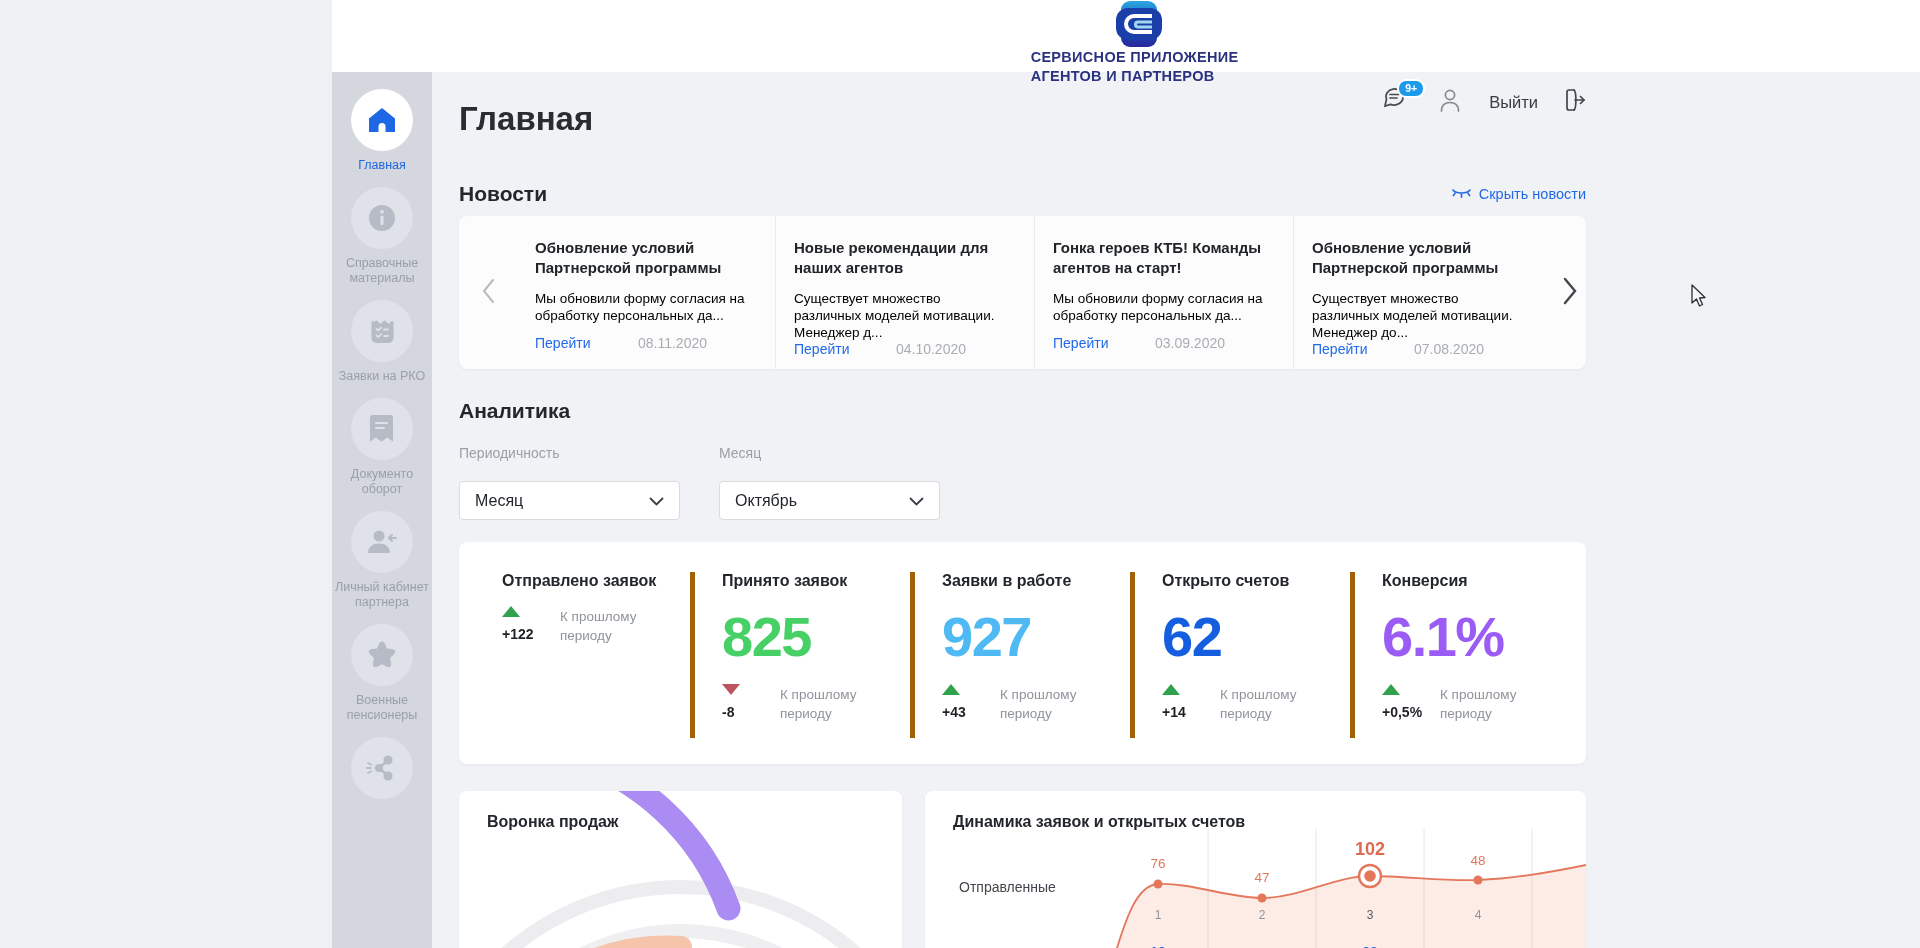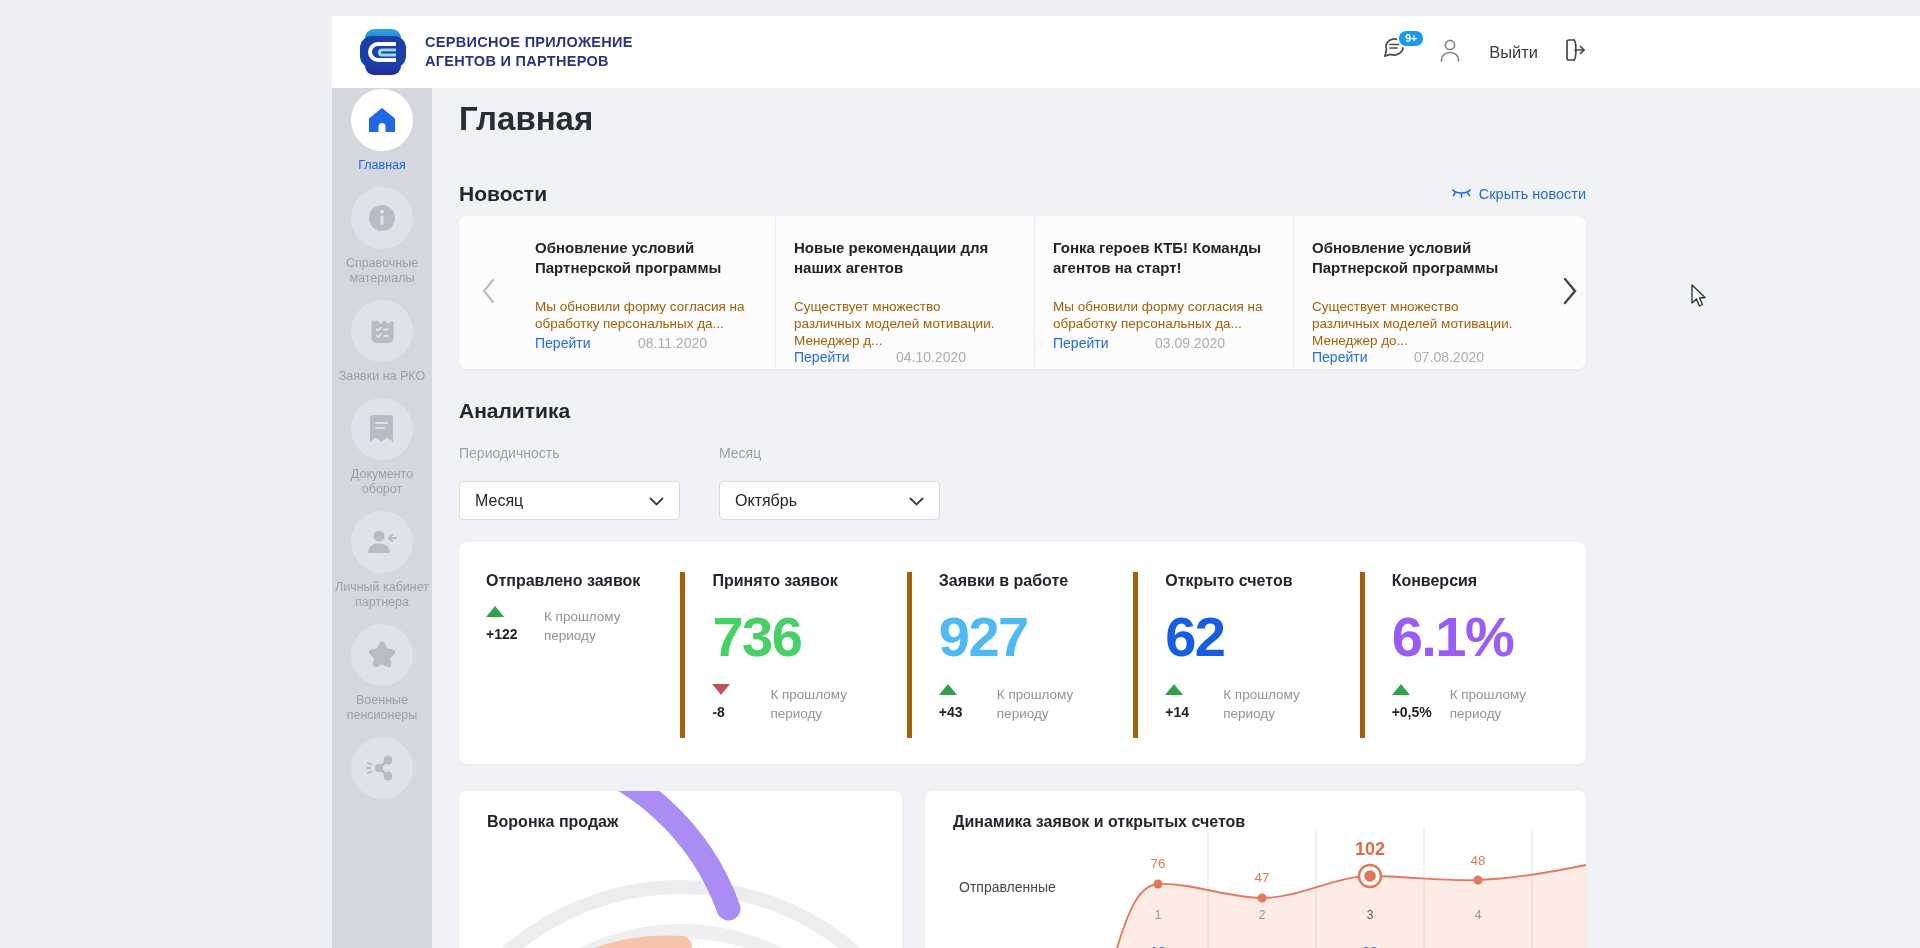--- a/index.html
+++ b/index.html
@@ -3,22 +3,22 @@
 <meta charset="utf-8">
 <style>
   * { margin:0; padding:0; box-sizing:border-box; }
   html,body { width:1920px; height:948px; overflow:hidden; }
   body {
     font-family:"Liberation Sans","DejaVu Sans",sans-serif;
     background:#eef0f3; position:relative; color:#26292e;
   }
   
   .header {
-    position:absolute; left:332px; top:16px; right:0; height:72px;
-    background:#ffffff; display:flex; align-items:center; z-index:5;
+    position:absolute; left:332px; top:0; right:0; height:72px;
+    background:#ffffff; display:flex; align-items:center; z-index:5;flex-direction:column;
   }
   .logo { width:50px; height:48px; margin-left:26px; flex:0 0 auto; }
   .app-title { margin-left:17px; font-weight:700; font-size:14.5px; line-height:19px;
     color:#2b3280; letter-spacing:.3px; }
   .header-right { margin-left:auto; margin-right:334px; display:flex; align-items:center; gap:26px; }
   .hbtn { position:relative; cursor:pointer; display:flex; align-items:center; }
   .badge {
     position:absolute; top:-7px; right:-14px; background:#1b99ea; color:#fff;
     font-size:10.5px; font-weight:700; border-radius:9px; padding:2px 6px 2px;
     border:2px solid #fff; line-height:11px;
@@ -48,37 +48,37 @@
   .news-panel {
     margin-top:10px; height:153px; background:#fcfcfd; border-radius:8px;
     box-shadow:0 1px 3px rgba(30,40,60,.05); display:flex; align-items:stretch;
   }
   .car-arrow { display:flex; align-items:center; justify-content:center; cursor:pointer; }
   .car-arrow.left { width:58px; }
   .car-arrow.right { width:34px; }
   .news-card { flex:1 1 0; padding:22px 26px 18px 18px; display:flex; flex-direction:column; }
   .news-card + .news-card { border-left:1px solid #ececef; }
   .news-title { font-size:15px; font-weight:700; line-height:20px; color:#212529; max-width:215px; }
-  .news-body { margin-top:20px; font-size:13.5px; line-height:17px; color:#a16207; max-width:228px; }
+  .news-body { margin-top:12px; font-size:13.5px; line-height:17px; color:#000000; max-width:228px; }
   .news-foot { margin-top:auto; display:flex; align-items:center; font-size:14px; }
   .news-link { color:#2269e8; cursor:pointer; }
   .news-date { margin-left:auto; margin-right:42px; color:#a9adb4; }
   
   .analytics-title { margin-top:30px; }
   .filters { margin-top:22px; display:flex; gap:39px; }
   .filter-label { font-size:14px; color:#9aa0a8; margin-bottom:20px; }
   .select {
     width:221px; height:39px; background:#fff; border:1px solid #d9dbdf; border-radius:4px;
     display:flex; align-items:center; padding:0 15px; font-size:16px; color:#22262b; cursor:pointer;
   }
   .select .chev { margin-left:auto; }
   
   .stats-panel {
     margin-top:22px; height:222px; background:#fff; border-radius:8px;
-    box-shadow:0 1px 3px rgba(30,40,60,.05); display:flex; padding:30px 0 26px;
+    box-shadow:0 1px 3px rgba(30,40,60,.05); display:flex; padding:30px 16px 26px;
   }
   .stat { flex:1 1 0; padding-left:27px; }
   .stat + .stat { border-left:5px solid #a16207; }
   .stat-title { font-size:16px; font-weight:700; color:#23272d; }
   .stat-value { margin-top:16px; font-size:56px; font-weight:700; letter-spacing:-1.5px; line-height:1.1; }
   .trend { margin-top:16px; display:flex; gap:14px; }
   .trend-left { width:44px; display:flex; flex-direction:column; align-items:flex-start; }
   .tri { width:0; height:0; border-left:9px solid transparent; border-right:9px solid transparent; }
   .tri.up   { border-bottom:11px solid #31a24c; }
   .tri.down { border-top:11px solid #bd5560; }
@@ -346,21 +346,21 @@
       <div class="trend">
         <div class="trend-left">
           <span class="tri up"></span>
           <span class="delta">+122</span>
         </div>
         <div class="caption">К прошлому периоду</div>
       </div>
     </div>
     <div class="stat">
       <div class="stat-title">Принято заявок</div>
-      <div class="stat-value" style="color: rgb(71, 208, 101);">736</div>
+      <div class="stat-value" style="color: rgb(71, 208, 101);">825</div>
       <div class="trend">
         <div class="trend-left">
           <span class="tri down"></span>
           <span class="delta">-8</span>
         </div>
         <div class="caption">К прошлому периоду</div>
       </div>
     </div>
     <div class="stat">
       <div class="stat-title">Заявки в работе</div>

